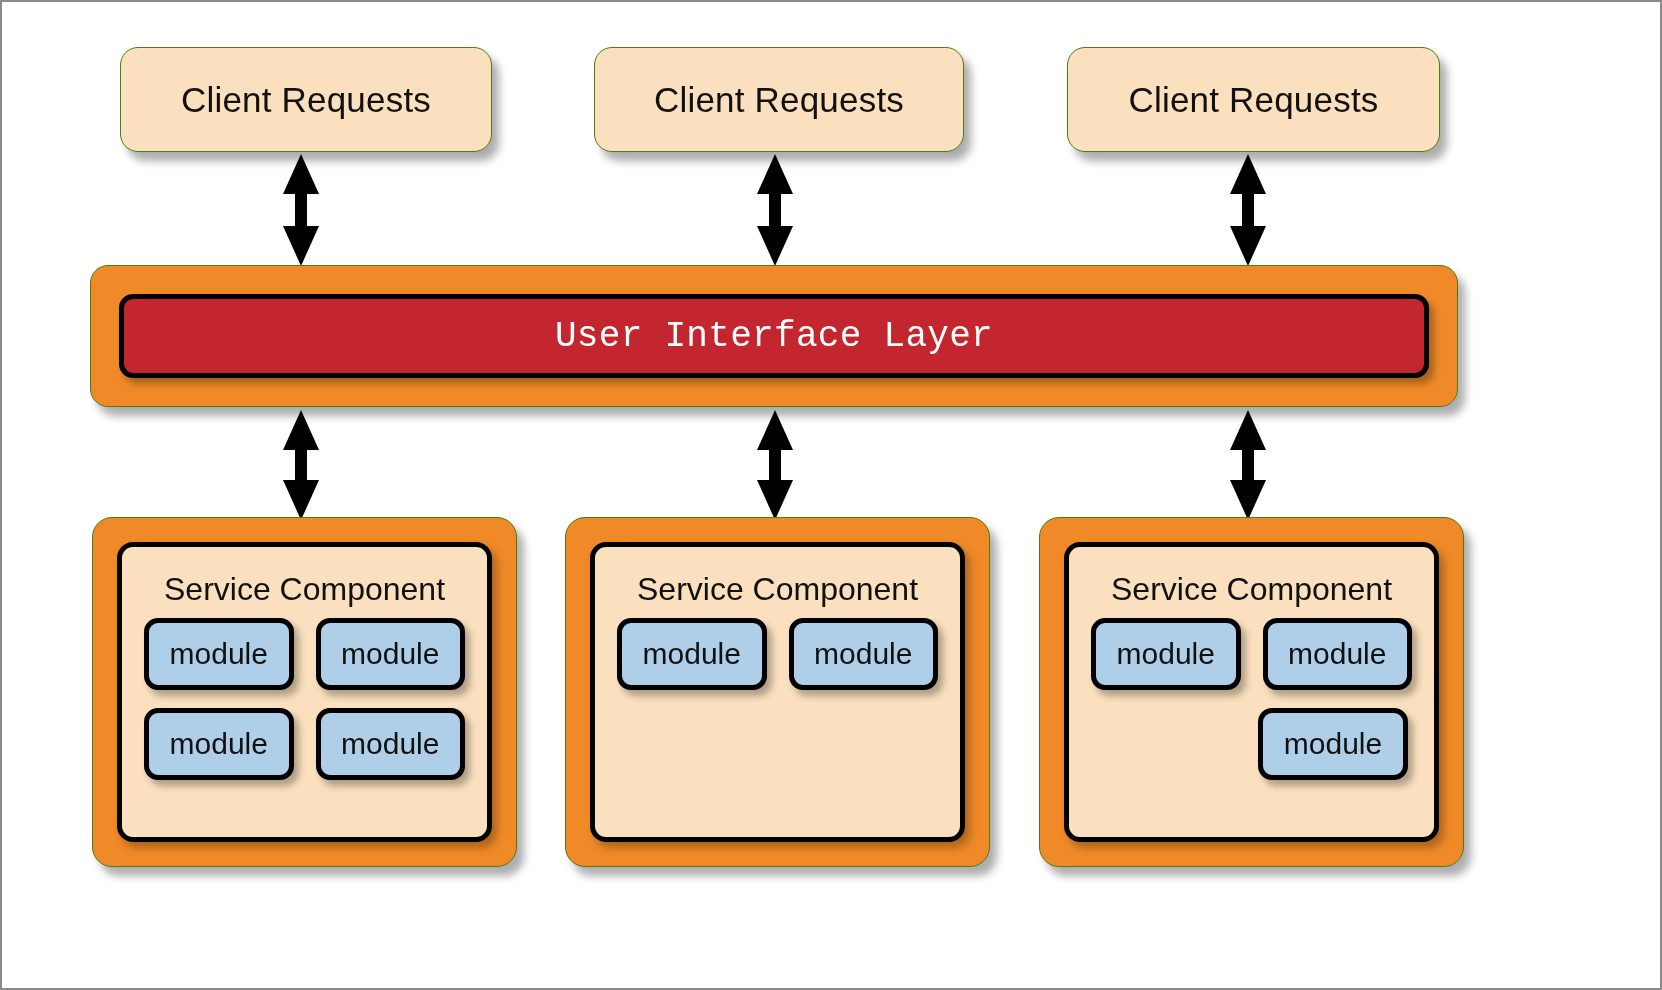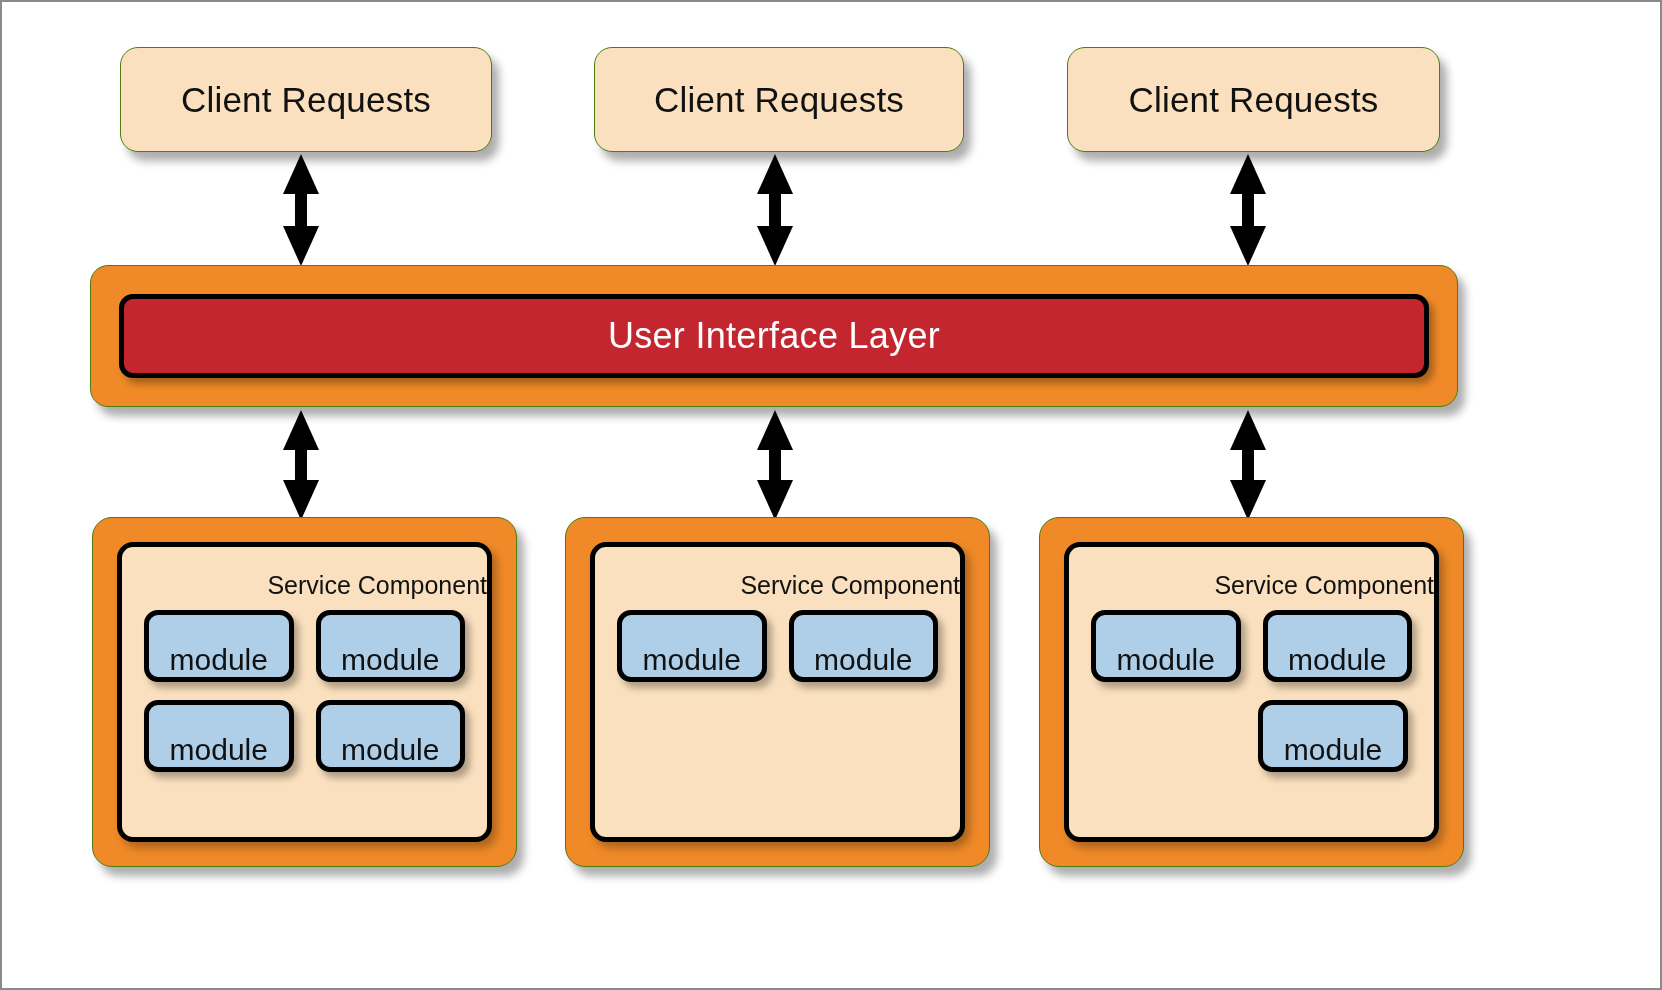--- a/index.html
+++ b/index.html
@@ -41,20 +41,21 @@
     color: #111111;
     letter-spacing: .2px;
   }
 
   
   .ui-outer {
     background: #F08A28;
     border-radius: 18px;
     padding: 16px 34px;
     display: block;
+    font-family: Liberation Mono, monospace;
   }
   .ui-inner {
     position: absolute;
     left: 28px;
     top: 28px;
     right: 28px;
     bottom: 28px;
     background: #C3262F;
     border: 5px solid #000000;
     border-radius: 14px;
@@ -83,22 +84,22 @@
     right: 24px;
     bottom: 24px;
     background: #FAE0BE;
     border: 5px solid #000000;
     border-radius: 16px;
     box-sizing: border-box;
     box-shadow: 5px 6px 8px rgba(0,0,0,0.28);
     overflow: hidden;
   }
   .svc-title {
-    text-align: right;
-    font-size: 25px;
+    text-align: center;
+    font-size: 32px;
     color: #111111;
     margin-top: 24px;
     margin-bottom: 10px;
     white-space: nowrap;
   }
 
   .module-grid {
     display: flex;
     flex-wrap: wrap;
     justify-content: center;
@@ -114,21 +115,21 @@
   .module-row.right { justify-content: flex-end; padding-right: 4px; }
 
   .module {
     background: #AFCFE8;
     border: 5px solid #000000;
     border-radius: 14px;
     box-sizing: border-box;
     width: 150px;
     height: 72px;
     display: flex;
-    align-items: flex-end;
+    align-items: center;
     justify-content: center;
     font-size: 30px;
     color: #111111;
     box-shadow: 5px 6px 7px rgba(0,0,0,0.30);
   }
 
   
   .arrow {
     position: absolute;
     overflow: visible;

